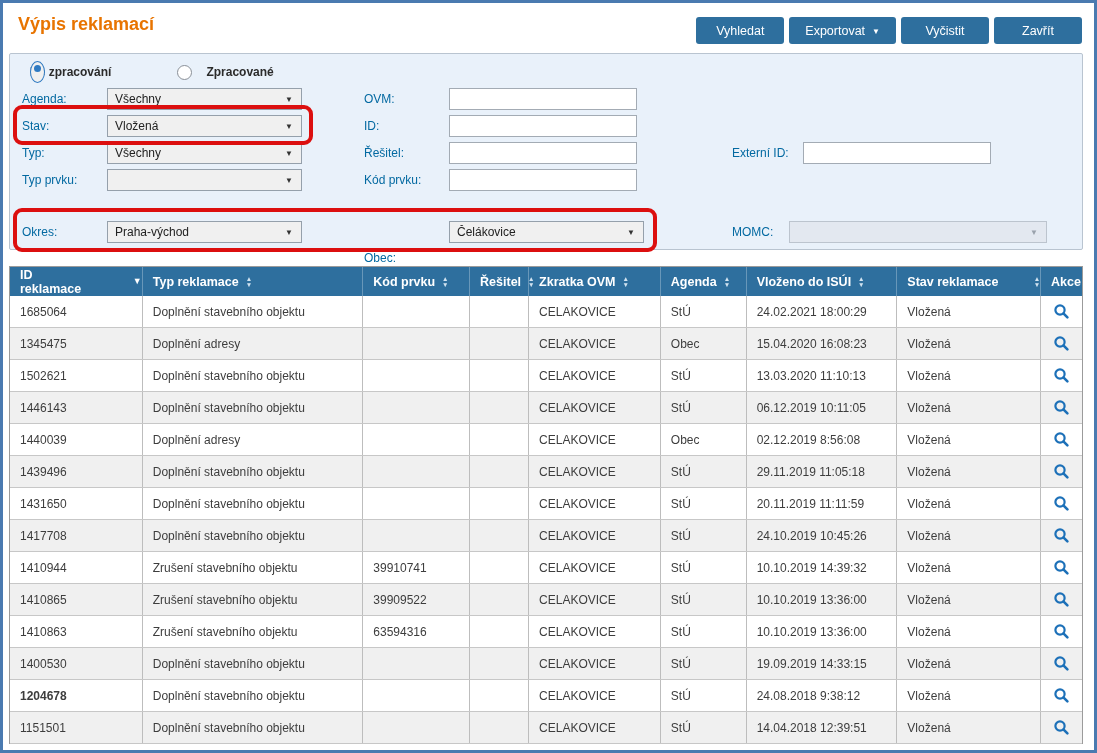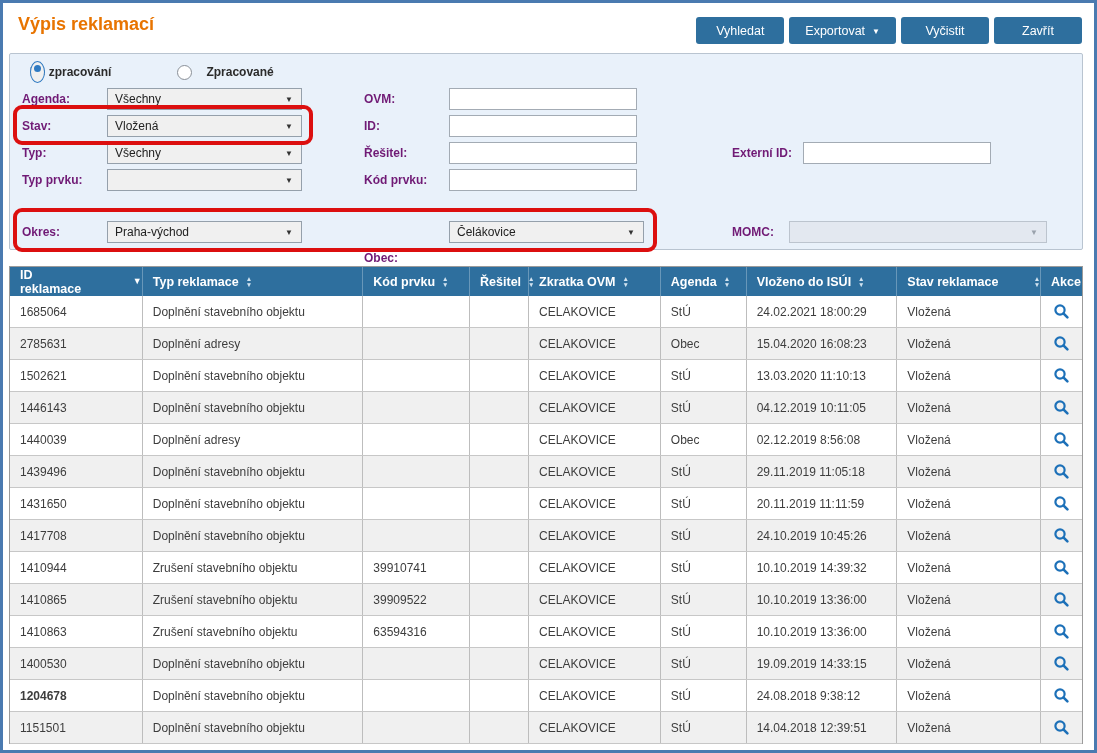--- a/index.html
+++ b/index.html
@@ -17,21 +17,21 @@
 
   
   .panel { position:absolute; left:6px; top:50px; width:1074px; height:197px;
            background:#e9f1fa; border:1px solid #b9c4d0; border-radius:2px; }
   .radio-row { position:absolute; left:20px; top:8px; display:flex; align-items:center; gap:14px; height:20px; }
   .radio { width:15px; height:15px; border-radius:50%; border:1px solid #8a9098; background:#fff; position:relative; cursor:pointer; }
   .radio.sel { border-color:#2f7ac2; }
   .radio.sel::after { content:""; position:absolute; left:3px; top:3px; width:7px; height:7px; border-radius:50%; background:#2f7ac2; }
   .radio-label { font-size:12px; font-weight:600; color:#2b2b2b; margin-right:52px; }
 
-  .flabel { position:absolute; font-size:12px; font-weight:700; color:#701a75; }
+  .flabel { position:absolute; font-size:12px; font-weight:400; color:#0369a1; }
   .sel { position:absolute; height:22px; background:#f0f0f0; border:1px solid #95a0ab;
          display:flex; align-items:center; cursor:pointer; }
   .sel .sel-text { flex:1; font-size:12px; color:#222; padding-left:7px; overflow:hidden; white-space:nowrap; }
   .sel .sel-arrow { font-size:8px; color:#333; padding-right:8px; }
   .sel.disabled { background:#e3e8f0; border-color:#bcc4ce; cursor:default; }
   .sel.disabled .sel-arrow { color:#9aa2ac; }
   .tinput { position:absolute; height:22px; border:1px solid #a3abb4; background:#fff; font-size:12px;
             padding:0 6px; font-family:"Liberation Sans", sans-serif; }
 
   .hl-box { position:absolute; border:4px solid #dc0f0f; border-radius:9px; pointer-events:none; }
@@ -216,21 +216,21 @@
           <div class="td" style="width: 41px;">
             <span class="mag">
               <svg width="17" height="17" viewBox="0 0 17 17">
                 <circle cx="7" cy="7" r="4.6" fill="none" stroke="#1c70b8" stroke-width="2.2"></circle>
                 <line x1="10.4" y1="10.4" x2="14.4" y2="14.4" stroke="#1c70b8" stroke-width="2.6" stroke-linecap="round"></line>
               </svg>
             </span>
           </div>
         </div>
         <div class="tr even">
-          <div class="td" style="width: 133px;">2785631</div>
+          <div class="td" style="width: 133px;">1345475</div>
           <div class="td" style="width: 221px;">Doplnění adresy</div>
           <div class="td" style="width: 107px;"></div>
           <div class="td" style="width: 59px;"></div>
           <div class="td" style="width: 132px;">CELAKOVICE</div>
           <div class="td" style="width: 86px;">Obec</div>
           <div class="td" style="width: 151px;">15.04.2020 16:08:23</div>
           <div class="td" style="width: 144px;">Vložená</div>
           <div class="td" style="width: 41px;">
             <span class="mag">
               <svg width="17" height="17" viewBox="0 0 17 17">
@@ -258,21 +258,21 @@
             </span>
           </div>
         </div>
         <div class="tr even">
           <div class="td" style="width: 133px;">1446143</div>
           <div class="td" style="width: 221px;">Doplnění stavebního objektu</div>
           <div class="td" style="width: 107px;"></div>
           <div class="td" style="width: 59px;"></div>
           <div class="td" style="width: 132px;">CELAKOVICE</div>
           <div class="td" style="width: 86px;">StÚ</div>
-          <div class="td" style="width: 151px;">04.12.2019 10:11:05</div>
+          <div class="td" style="width: 151px;">06.12.2019 10:11:05</div>
           <div class="td" style="width: 144px;">Vložená</div>
           <div class="td" style="width: 41px;">
             <span class="mag">
               <svg width="17" height="17" viewBox="0 0 17 17">
                 <circle cx="7" cy="7" r="4.6" fill="none" stroke="#1c70b8" stroke-width="2.2"></circle>
                 <line x1="10.4" y1="10.4" x2="14.4" y2="14.4" stroke="#1c70b8" stroke-width="2.6" stroke-linecap="round"></line>
               </svg>
             </span>
           </div>
         </div>

